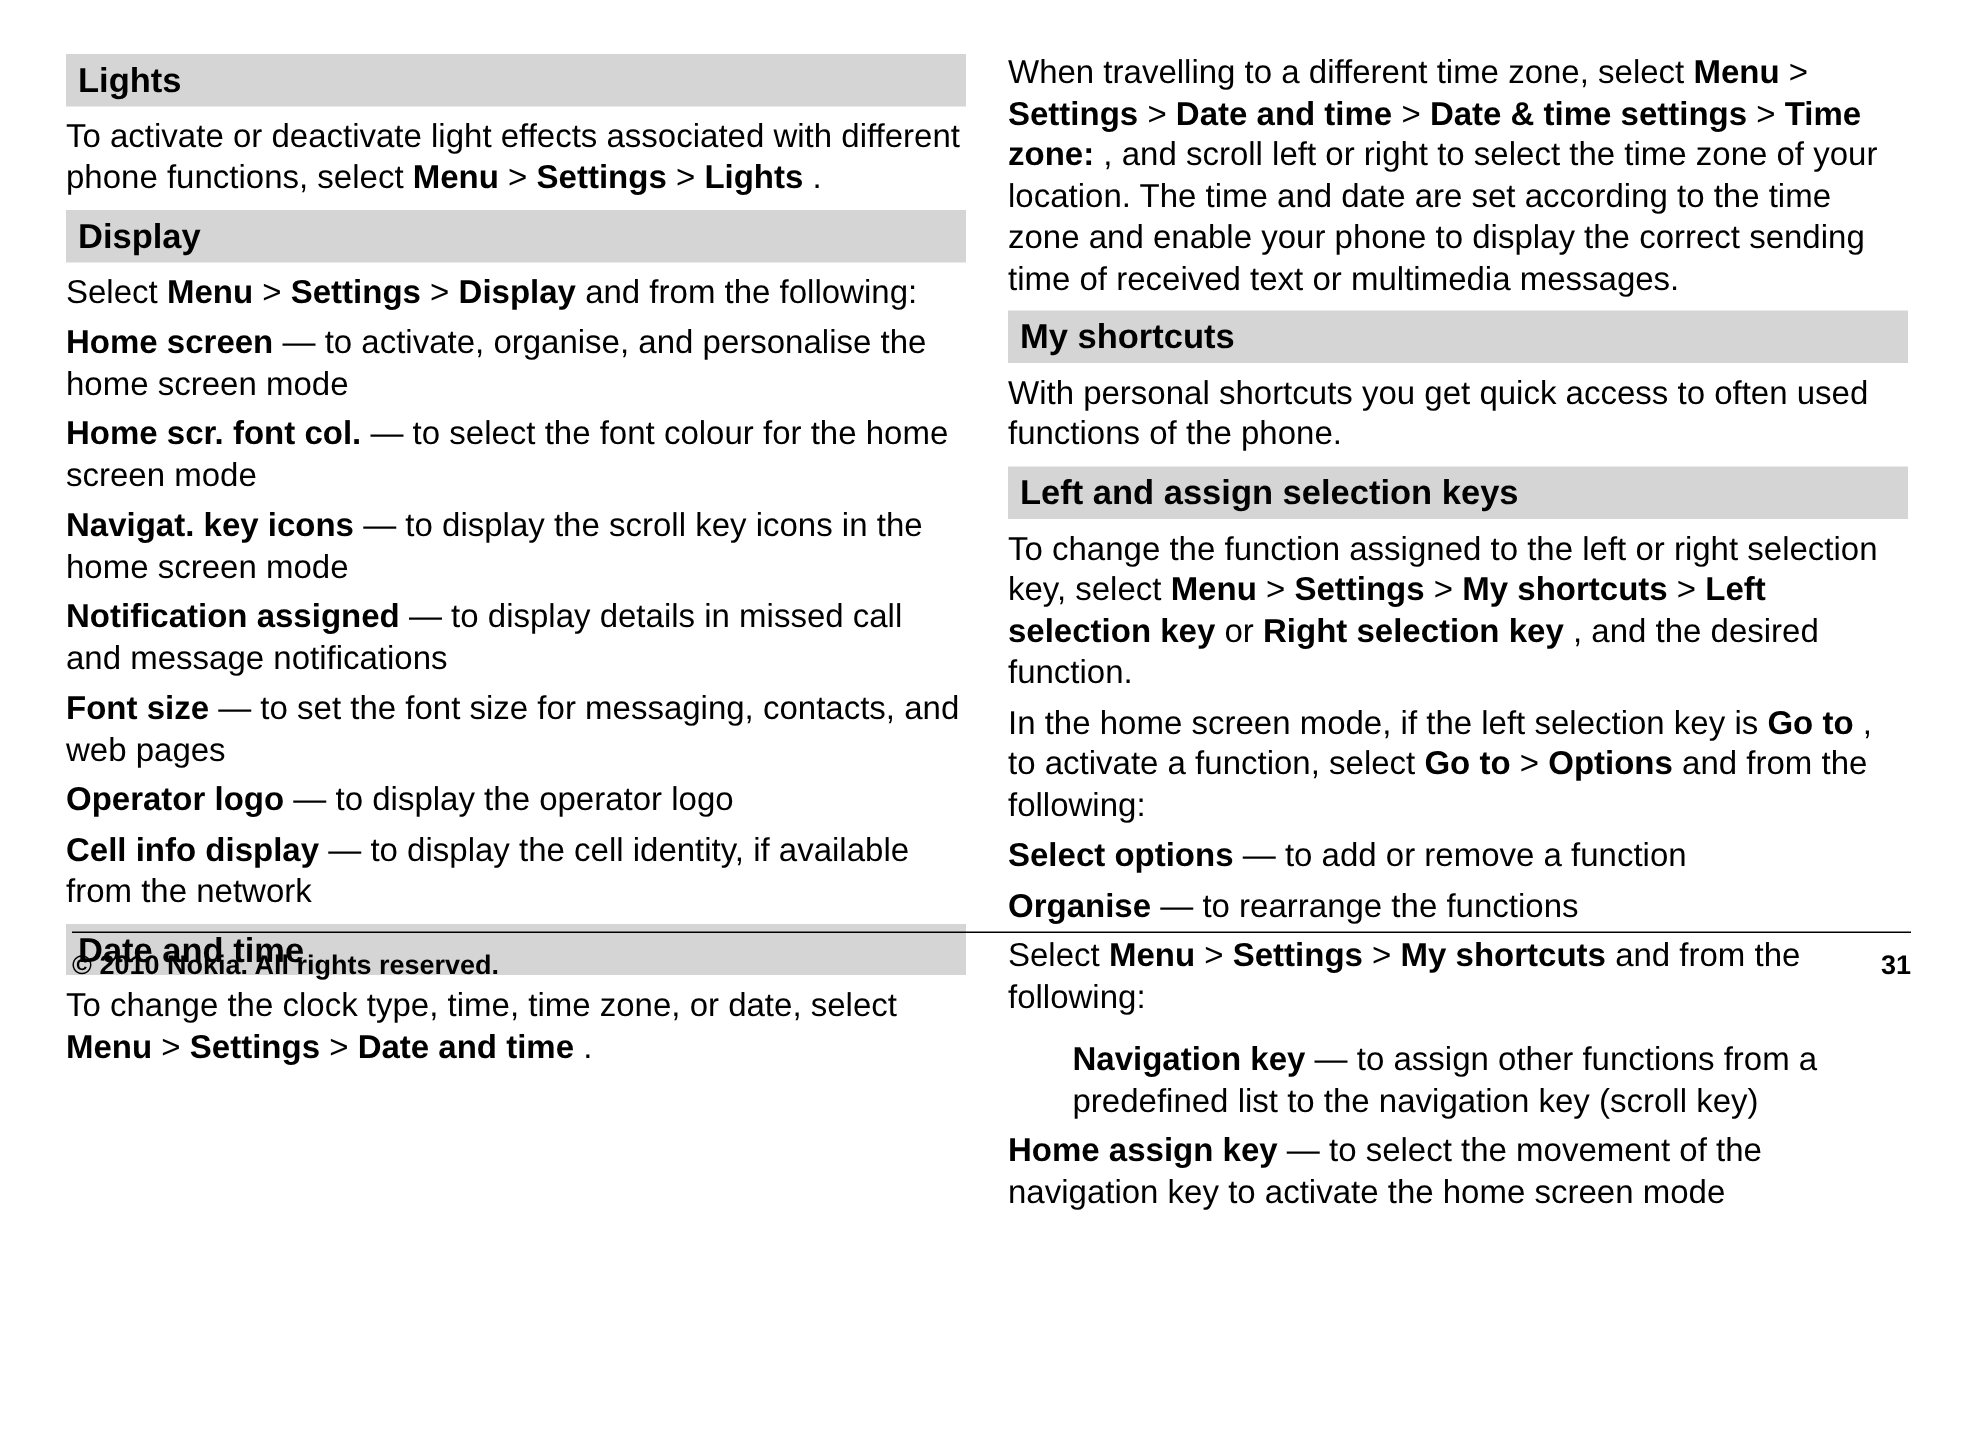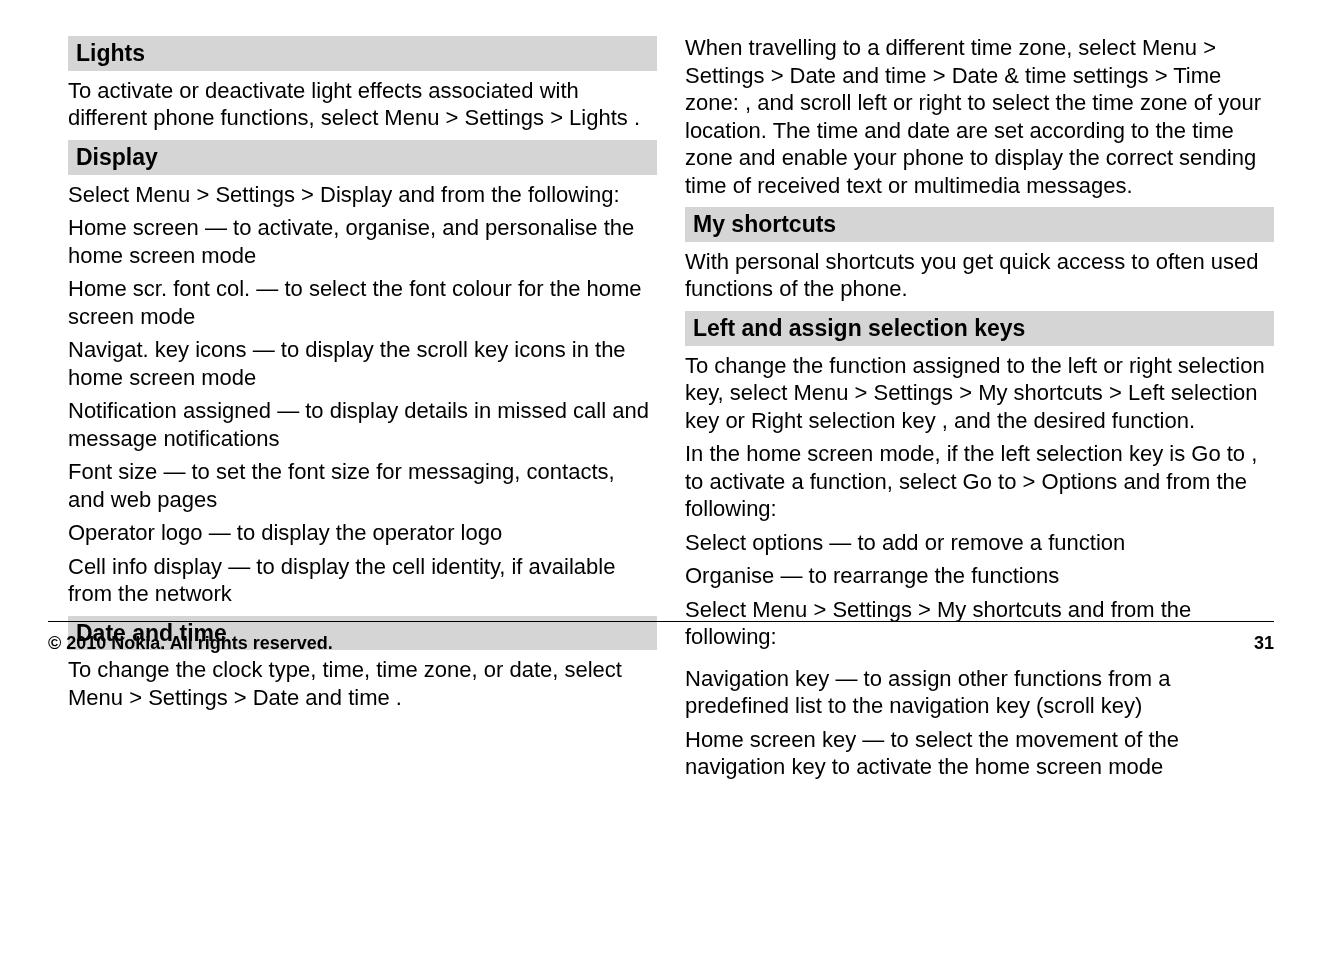--- a/index.html
+++ b/index.html
@@ -11,21 +11,21 @@
     background: #fff;
     font-family: Arial, Helvetica, sans-serif;
     font-size: 22px;
     color: #000;
     line-height: 1.25;
   }
   .page {
     position: relative;
     width: 1322px;
     height: 674px;
-    padding: 28px 48px 0 68px;
+    padding: 28px 48px 0 44px;
   }
   .cols {
     display: flex;
     gap: 28px;
   }
   .col {
     width: 600px;
   }
   .section-heading {
     background: #d5d5d5;
@@ -33,21 +33,21 @@
     padding: 3px 8px;
     margin: 8px 0 6px 0;
     font-size: 23px;
   }
   .para {
     margin: 6px 0;
   }
   .item {
     margin: 6px 0;
   }
-  .b { font-weight: normal; }
+  .b { font-weight: bold; }
   .footer {
     position: absolute;
     left: 48px;
     right: 48px;
     bottom: 20px;
     border-top: 1px solid #000;
     padding-top: 10px;
     display: flex;
     justify-content: space-between;
     font-weight: bold;
@@ -182,26 +182,26 @@
 
       <div class="para">
         <span data-bind="right.other.p1a">Select </span>
         <span class="b" data-bind="right.other.menu">Menu</span>
         <span data-bind="right.other.gt1"> &gt; </span>
         <span class="b" data-bind="right.other.settings">Settings</span>
         <span data-bind="right.other.gt2"> &gt; </span>
         <span class="b" data-bind="right.other.mysh">My shortcuts</span>
         <span data-bind="right.other.p1b"> and from the following:</span>
       </div>
-      <div class="item" style="margin-top:14px;">
+      <div class="item" style="margin-top:14px;margin-left:43px;">
         <span class="b" data-bind="right.other.items.0.label">Navigation key</span>
         <span data-bind="right.other.items.0.desc">  — to assign other functions from a predefined list to the navigation key (scroll key)</span>
       </div>
       <div class="item">
-        <span class="b" data-bind="right.other.items.1.label">Home screen key</span>
+        <span class="b" data-bind="right.other.items.1.label">Home assign key</span>
         <span data-bind="right.other.items.1.desc">  — to select the movement of the navigation key to activate the home screen mode</span>
       </div>
 
     </div>
   </div>
 
   <div class="footer">
     <span data-bind="footer.copyright">© 2010 Nokia. All rights reserved.</span>
     <span data-bind="footer.page">31</span>
   </div>

